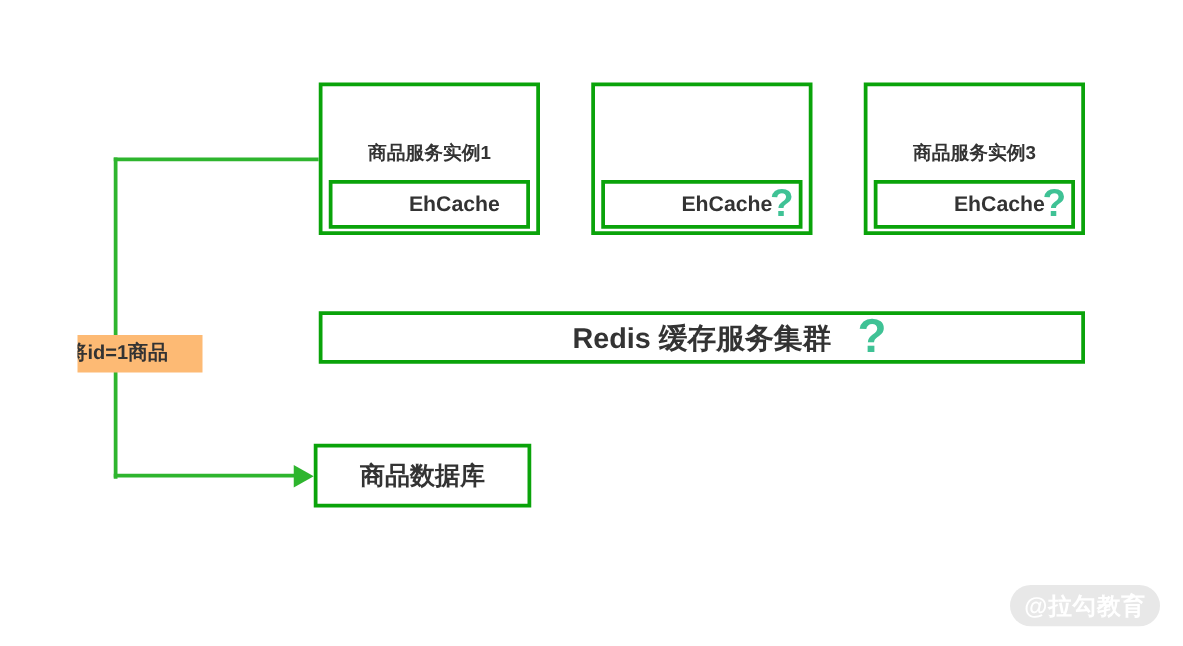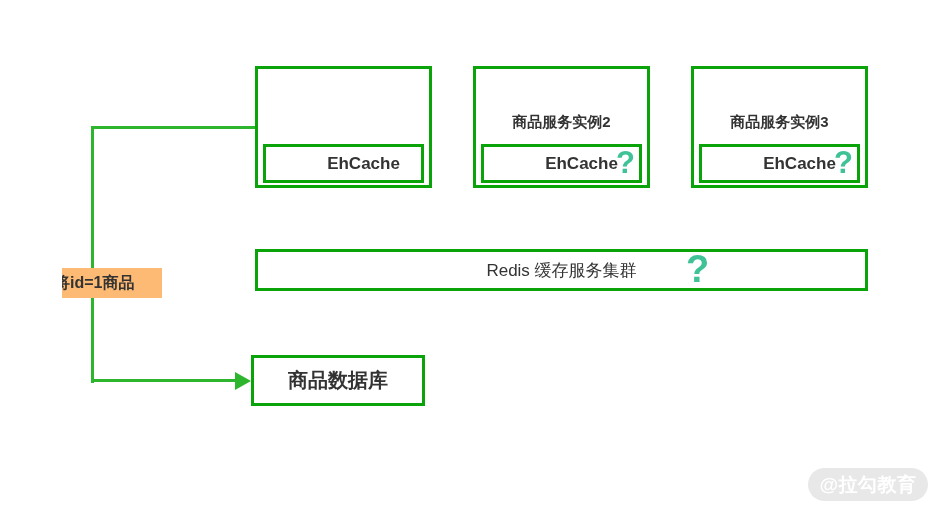--- a/index.html
+++ b/index.html
@@ -54,21 +54,21 @@
     color: var(--question-mark, #3FC295);
   }
 
   
   .redis-box {
     position: absolute; left: 255px; top: 249px; width: 613px; height: 42px;
     border: 3px solid var(--box-border, #0AA30A);
     display: flex; align-items: center; justify-content: center;
     background: #fff;
   }
-  .redis-label { font-size: 17px; font-weight: normal; color: var(--text, #333); }
+  .redis-label { font-size: 23px; font-weight: bold; color: var(--text, #333); }
   .redis-question {
     position: absolute; left: 428px; top: 50%;
     transform: translateY(-52%);
     font-size: 38px; line-height: 1; font-weight: 600;
     color: var(--question-mark, #3FC295);
   }
 
   
   .db-box {
     position: absolute; left: 251px; top: 355px; width: 174px; height: 51px;
@@ -102,28 +102,28 @@
 <body>
 
 <div class="canvas">
 
   <div class="line line-top-h"></div>
   <div class="line line-vert"></div>
   <div class="line line-bot-h"></div>
   <div class="arrowhead"></div>
 
   <div class="service-box s1">
+    <div class="service-title">商品服务实例1</div>
     <div class="cache-box">
       <span class="cache-label">EhCache</span>
       <span class="cache-question"></span>
     </div>
   </div>
 
   <div class="service-box s2">
-    <div class="service-title">商品服务实例2</div>
     <div class="cache-box">
       <span class="cache-label">EhCache</span>
       <span class="cache-question">?</span>
     </div>
   </div>
 
   <div class="service-box s3">
     <div class="service-title">商品服务实例3</div>
     <div class="cache-box">
       <span class="cache-label">EhCache</span>

